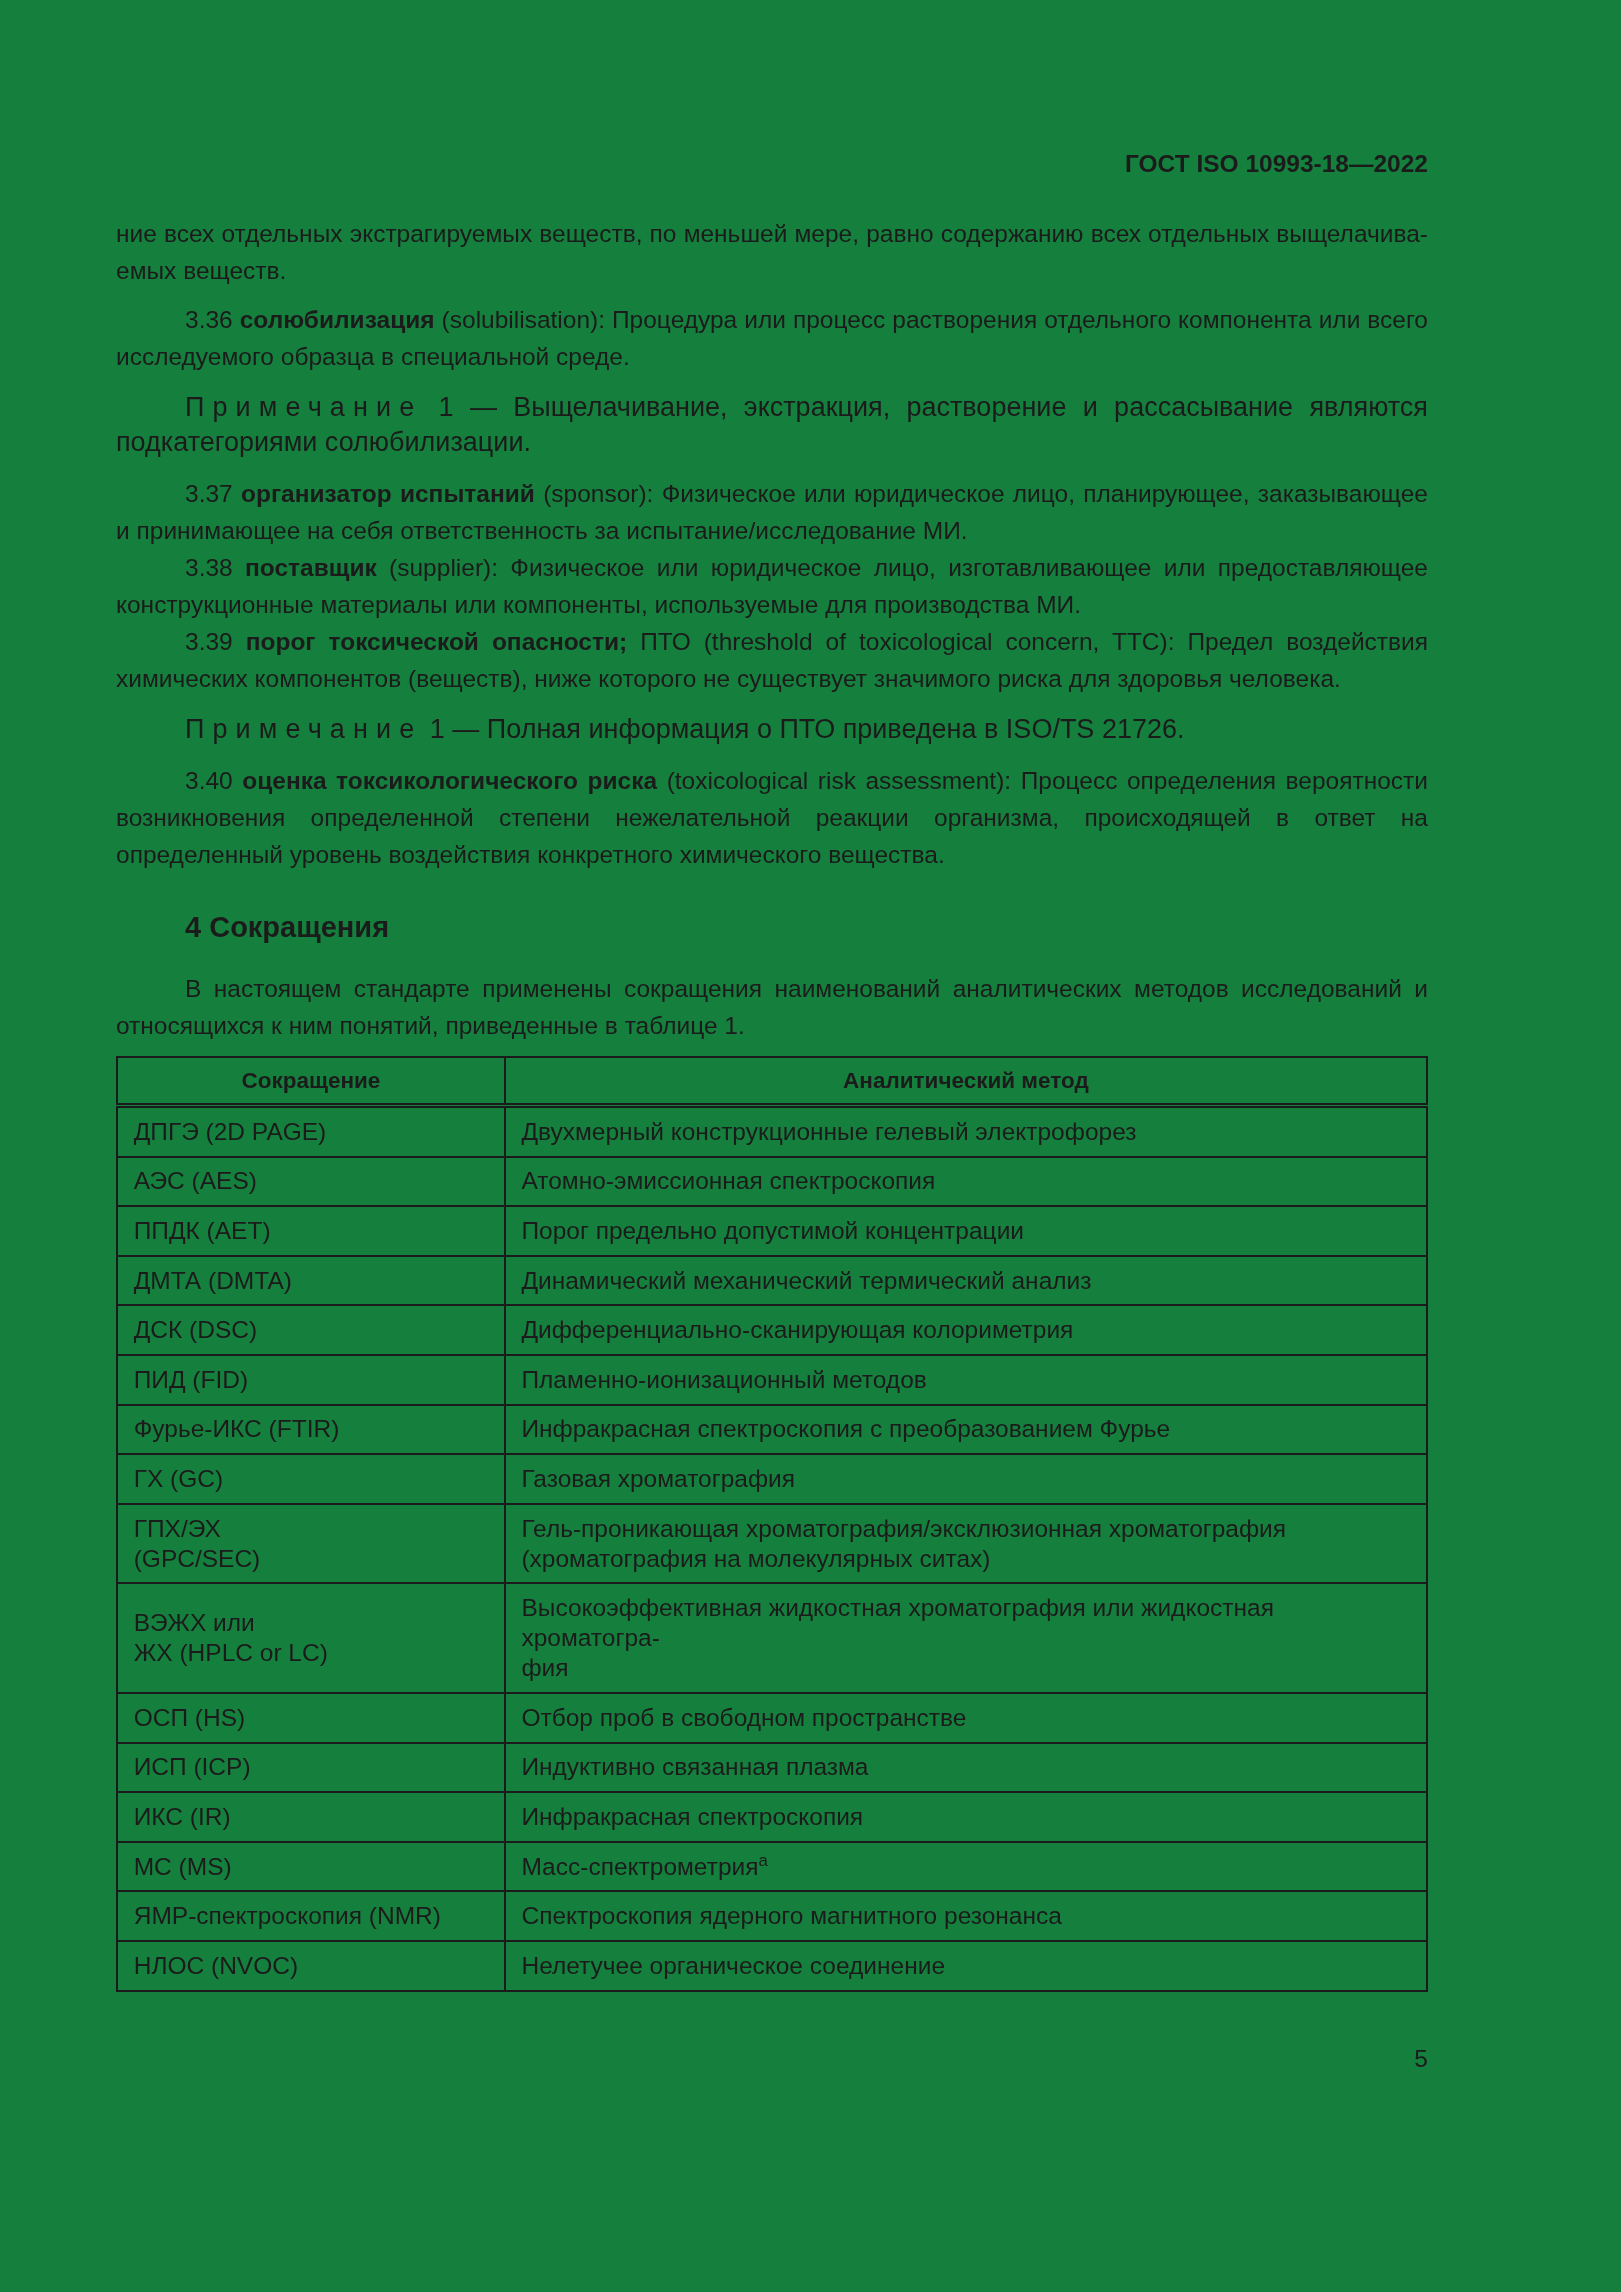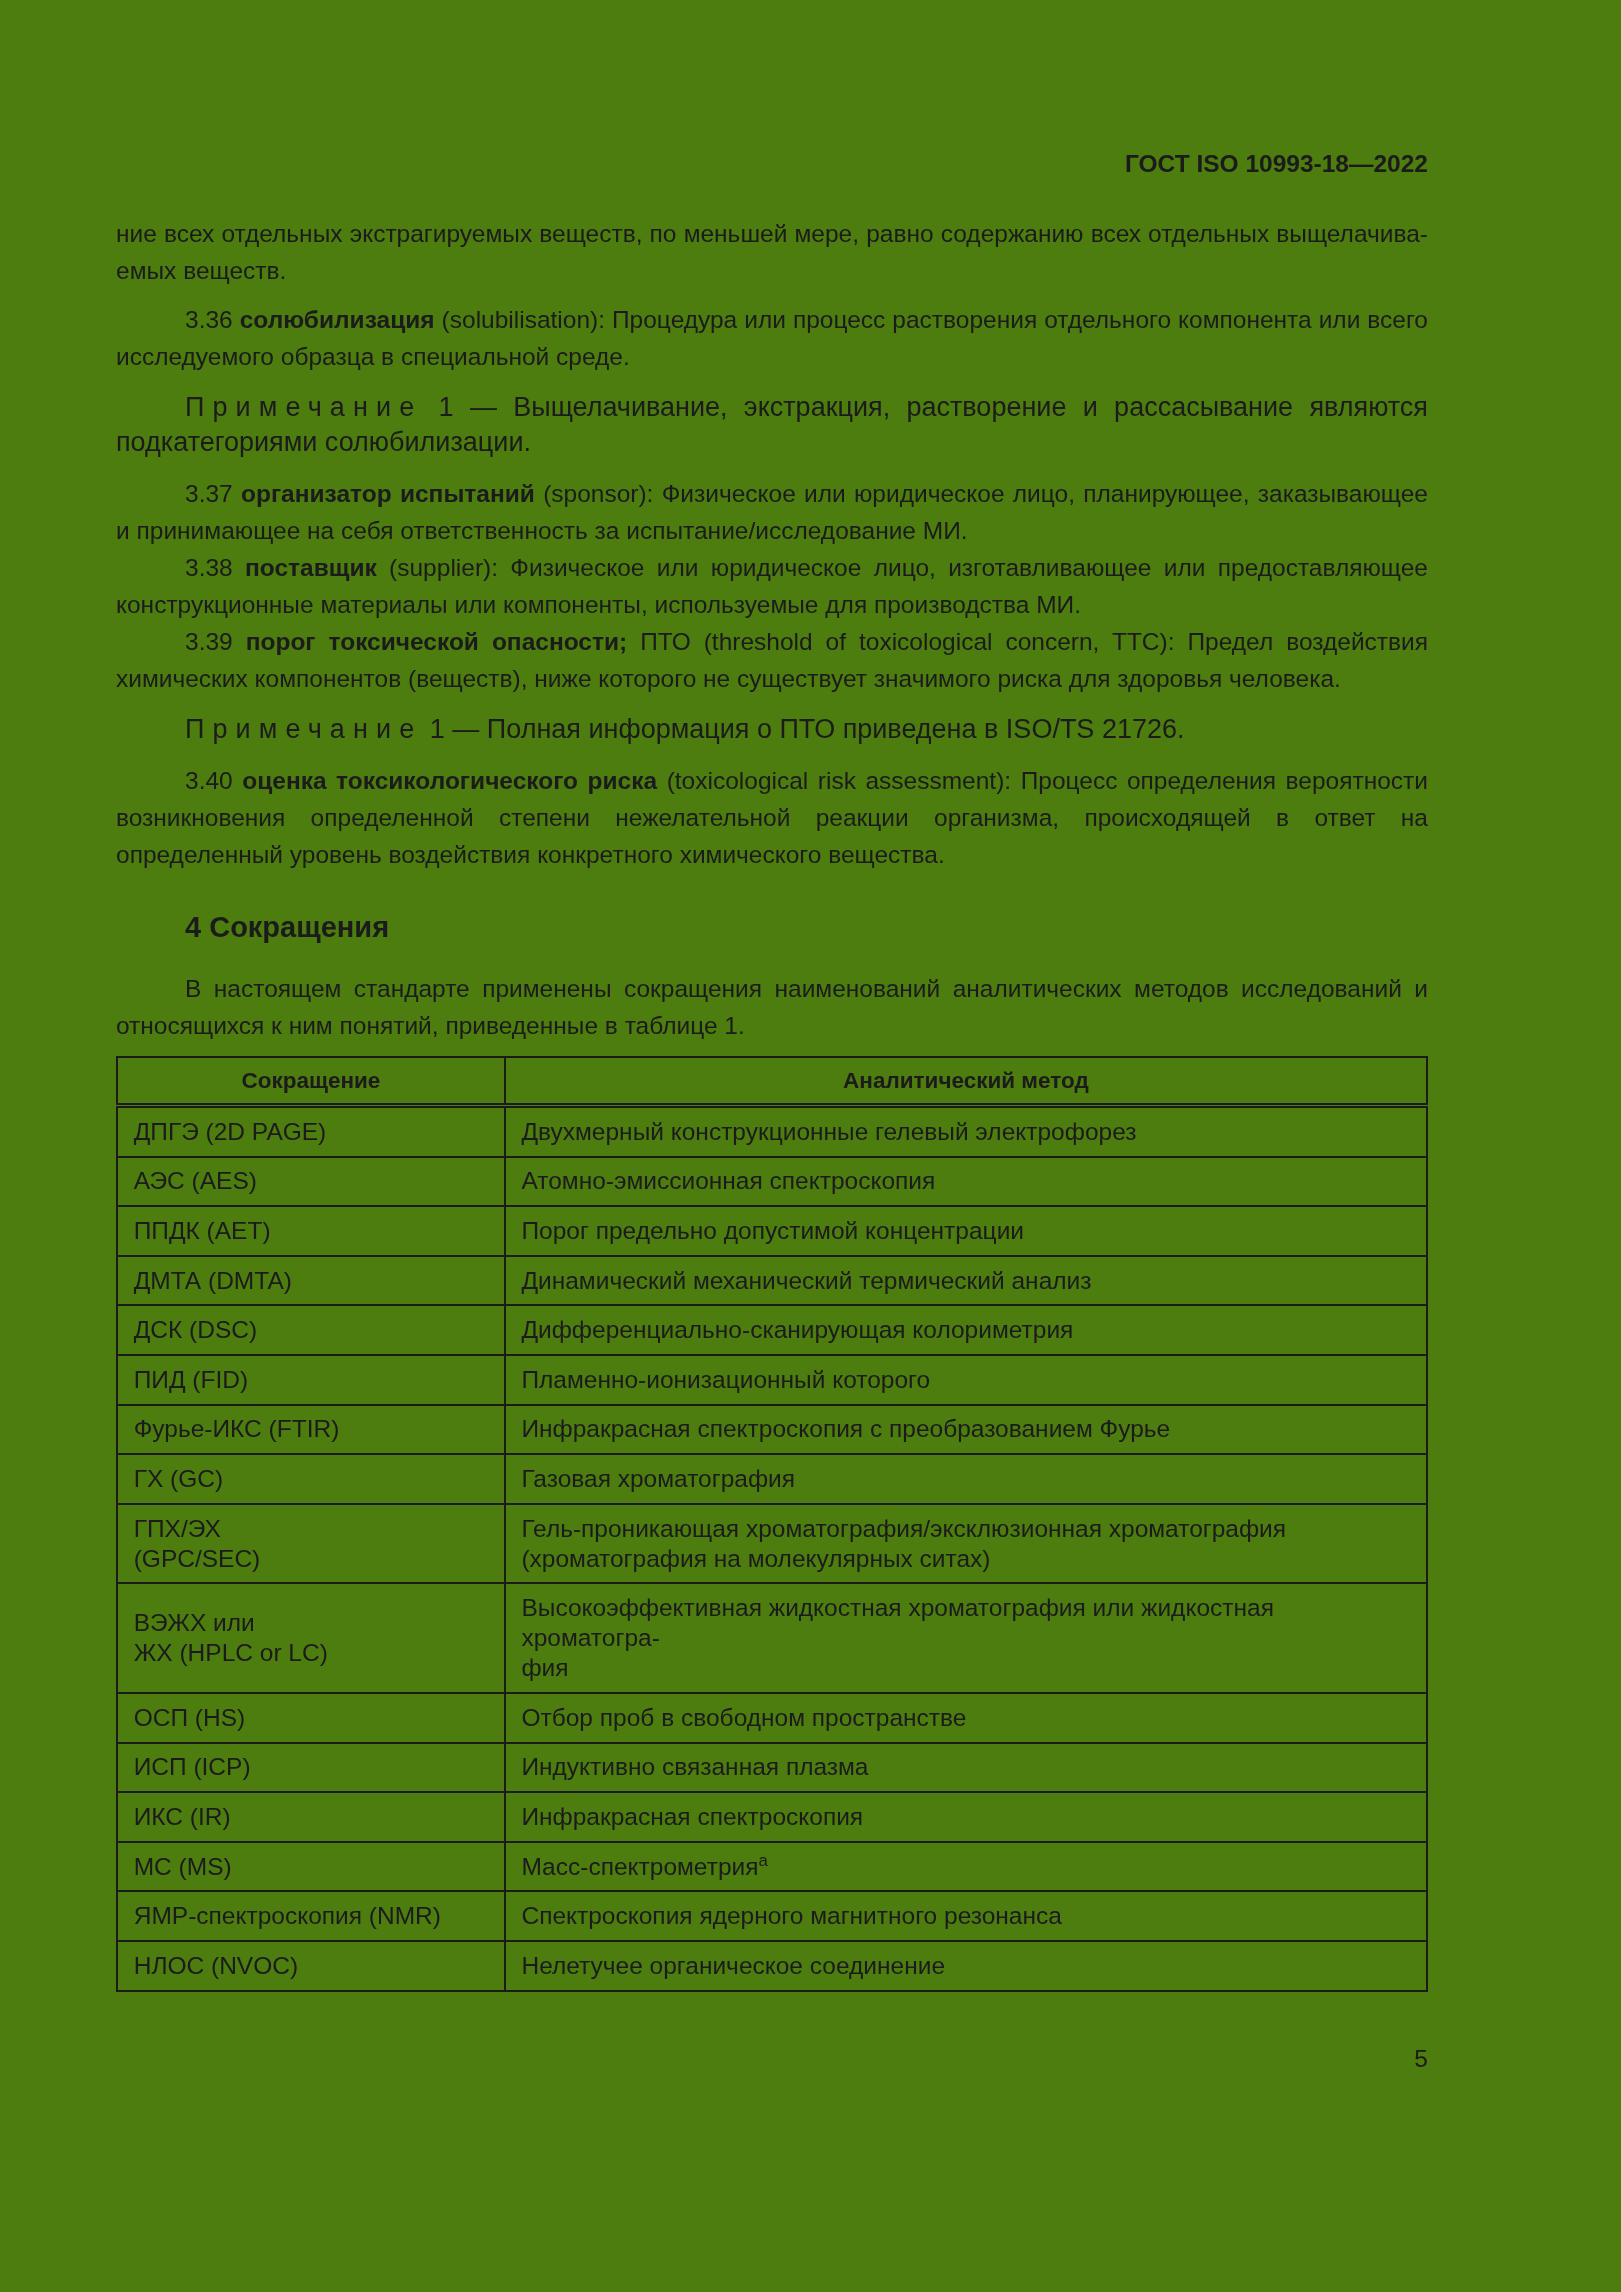--- a/index.html
+++ b/index.html
@@ -1,19 +1,19 @@
 <!DOCTYPE html>
 <html><head>
 <meta charset="utf-8">
 <style>
   html,body{margin:0;padding:0;background:#e8e8e8;}
   .sheet{
     position:relative;
     width:1621px;height:2293px;
-    background:#4d7c0f;
+    background:#15803d;
     box-sizing:border-box;
     padding:0 193px 0 116px;
     font-family:"Liberation Sans", sans-serif;
     color:#1b1b1b;
     overflow:hidden;
   }
   .doc-header{
     margin-top:147px;
     text-align:right;
     font-weight:bold;
@@ -140,21 +140,21 @@
       <tr>
           <td>ДМТА (DMTA)</td>
           <td>Динамический механический термический анализ</td>
         </tr>
       <tr>
           <td>ДСК (DSC)</td>
           <td>Дифференциально-сканирующая колориметрия</td>
         </tr>
       <tr>
           <td>ПИД (FID)</td>
-          <td>Пламенно-ионизационный которого</td>
+          <td>Пламенно-ионизационный методов</td>
         </tr>
       <tr>
           <td>Фурье-ИКС (FTIR)</td>
           <td>Инфракрасная спектроскопия с преобразованием Фурье</td>
         </tr>
       <tr>
           <td>ГХ (GC)</td>
           <td>Газовая хроматография</td>
         </tr>
       <tr>

